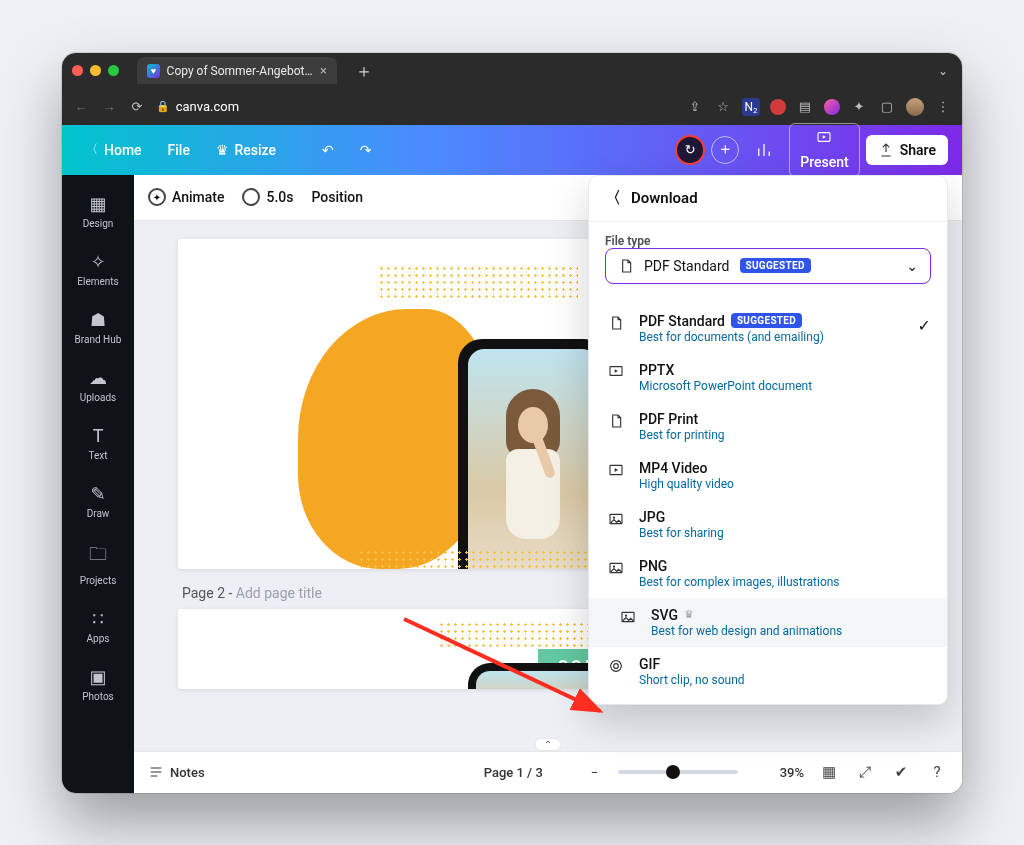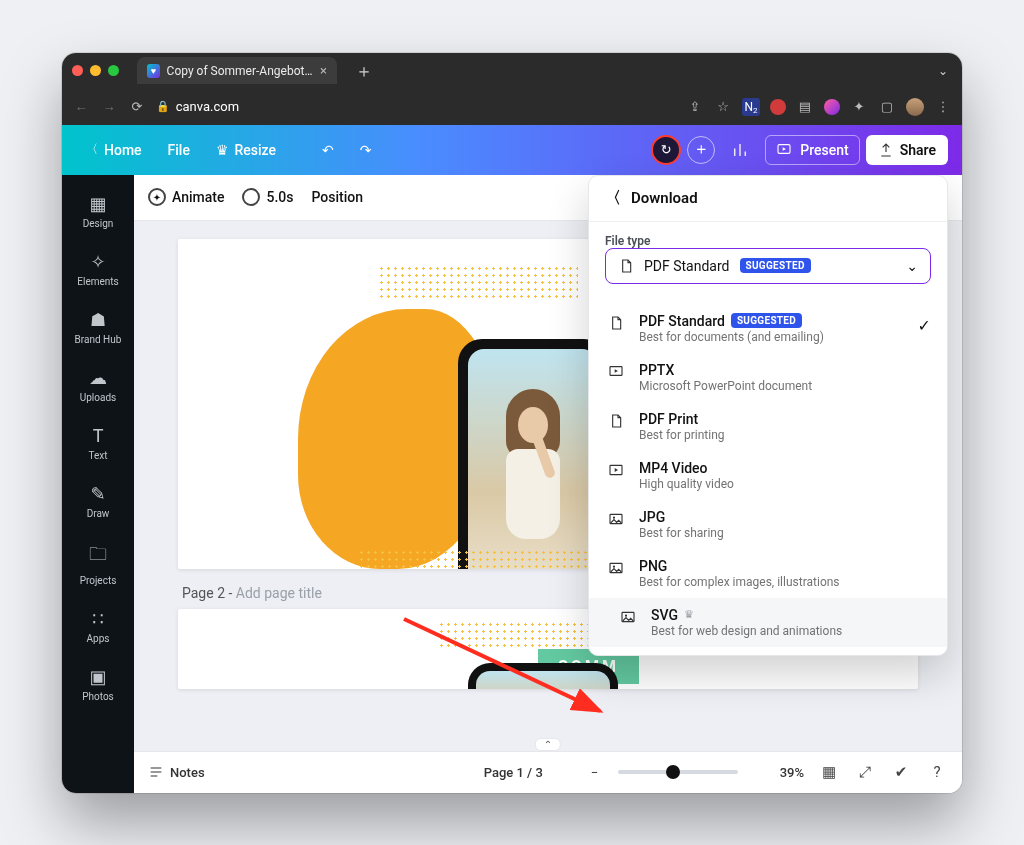--- a/index.html
+++ b/index.html
@@ -33,21 +33,21 @@
   .avatar{ width:18px;height:18px;border-radius:50%; background:linear-gradient(180deg,#c7a07a,#8a6a4d);}
   
   
   .app { flex:1; display:flex; flex-direction:column; min-height:0; }
   .appbar { height:50px; background:linear-gradient(90deg,#00c4cc 0%, #4a8cff 40%, #7d2ae8 100%); display:flex; align-items:center; color:#fff; padding:0 14px; gap:6px; font-size:14px; font-weight:500; }
   .appbar .btn { padding:6px 10px; border-radius:6px; display:flex; align-items:center; gap:6px; cursor:pointer; }
   .appbar .sep { width:14px; }
   .appbar .grow{flex:1;}
   .circle-highlight { width:30px; height:30px; border-radius:50%; background:#1d1738; border:2px solid #ff3b30; display:flex; align-items:center; justify-content:center;}
   .plus-btn{ width:28px;height:28px;border-radius:50%; border:1.5px solid rgba(255,255,255,.6); display:flex;align-items:center;justify-content:center; font-size:16px;}
-  .present-box{ border:1.5px solid rgba(255,255,255,.5); border-radius:6px; padding:6px 10px; display:flex; align-items:center; gap:8px;}
+  .present-box{ border:1.5px solid rgba(255,255,255,.5); border-radius:6px; padding:6px 10px; display:flex; align-items:center; gap:8px;flex-direction:column;}
   .share-btn{ background:#fff; color:#111; border-radius:6px; padding:7px 12px; display:flex; align-items:center; gap:6px; font-weight:600;}
   .chev{font-size:12px;}
 
   .body { flex:1; display:flex; min-height:0; position:relative;}
   .siderail { width:72px; background:#0e1318; color:#b7bcc3; display:flex; flex-direction:column; align-items:center; padding-top:10px; gap:6px; font-size:10px; }
   .railitem{ width:60px; display:flex; flex-direction:column; align-items:center; gap:4px; padding:8px 0; color:#c1c6cd; cursor:pointer;}
   .railitem .ri{ font-size:18px; }
   .workspace{ flex:1; background:#edeff4; display:flex; flex-direction:column; min-height:0;}
   .toolbar2{ height:46px; background:#fff; border-bottom:1px solid #e5e7eb; display:flex; align-items:center; padding:0 14px; gap:18px; font-size:14px; color:#111; position:relative; z-index:1; }
   .toolbar2 .circ{ width:18px;height:18px;border:2px solid #444; border-radius:50%; display:inline-flex; align-items:center; justify-content:center; font-size:10px; }
@@ -93,21 +93,21 @@
   .dl-sect{ padding:12px 16px 16px 16px;}
   .dl-label{ font-size:12px; color:#4a4f57; font-weight:600; }
   .dl-select{ border:1.5px solid #7d2ae8; border-radius:8px; padding:9px 12px; display:flex; align-items:center; gap:10px; font-size:14px; color:#111; cursor:pointer;}
   .badge{ background:#2f54eb; color:#fff; font-size:10px; font-weight:700; border-radius:4px; padding:2px 6px; letter-spacing:.3px;}
   .dl-select .grow{flex:1;}
   .opts{ padding:4px 0 8px 0;}
   .opt{ display:flex; align-items:flex-start; gap:12px; padding:9px 16px; cursor:pointer;}
   .opt:hover, .opt.hovered{ background:#f5f6f8;padding-left:28px;}
   .opt .icn{ width:22px; color:#333; padding-top:2px; display:inline-flex; justify-content:center;}
   .opt .txt .t1{ font-size:14px; color:#111; font-weight:500; display:flex; align-items:center; gap:6px;}
-  .opt .txt .t2{ font-size:12px; color:#737373; margin-top:1px;}
+  .opt .txt .t2{ font-size:12px; color:#0369a1; margin-top:1px;}
   .opt .grow{flex:1;}
   .check{ color:#111; font-size:16px; padding-top:3px;}
   .crown{ font-size:11px; color:#9aa0a8;}
   
   .arrow-ann{ position:absolute; left:266px; top:394px; z-index:25; pointer-events:none;}
   svg.icon{ width:18px; height:18px; stroke:#333; fill:none; stroke-width:1.7; }
   svg.icon-s{ width:16px; height:16px; stroke:#333; fill:none; stroke-width:1.7; }
 </style>
 </head>
 <body>
@@ -431,18 +431,33 @@
               </span>
               <span class="txt">
                 <div class="t1">
                   <span>SVG</span>
                   <span class="crown">♛</span>
                 </div>
                 <div class="t2">Best for web design and animations</div>
               </span>
               <span class="grow"></span>
             </div>
+            <div class="opt">
+              <span class="icn">
+                <svg class="icon-s" viewBox="0 0 24 24">
+                  <circle cx="12" cy="12" r="8"></circle>
+                  <circle cx="12" cy="12" r="3.5"></circle>
+                </svg>
+              </span>
+              <span class="txt">
+                <div class="t1">
+                  <span>GIF</span>
+                </div>
+                <div class="t2">Short clip, no sound</div>
+              </span>
+              <span class="grow"></span>
+            </div>
           </div>
       </div>
 
     </div>
   </div>
 </div>
 
 </body></html>

